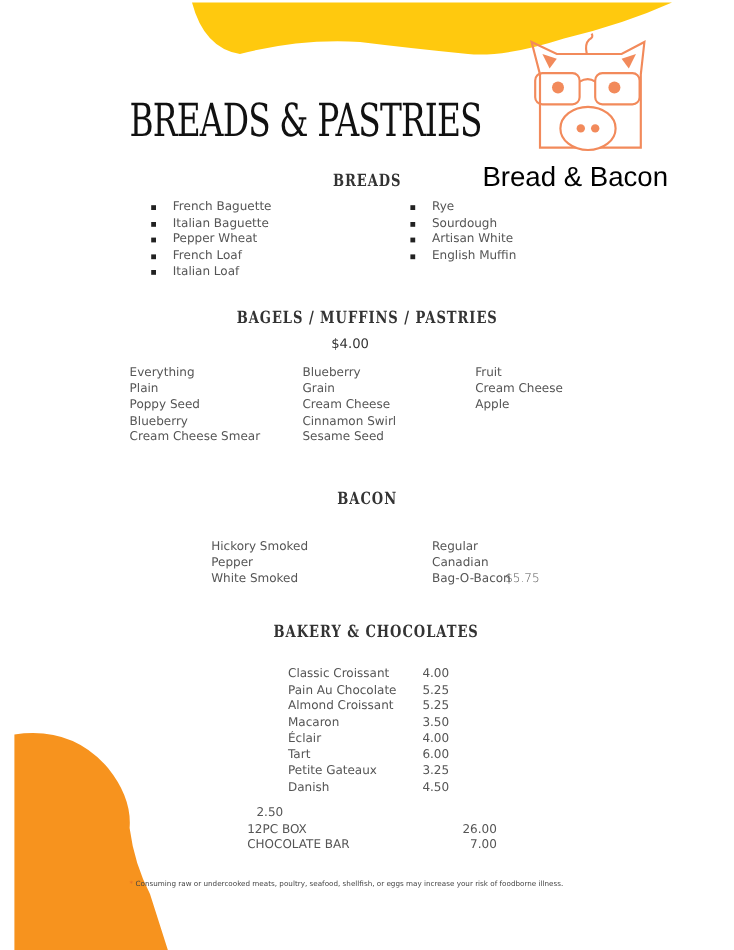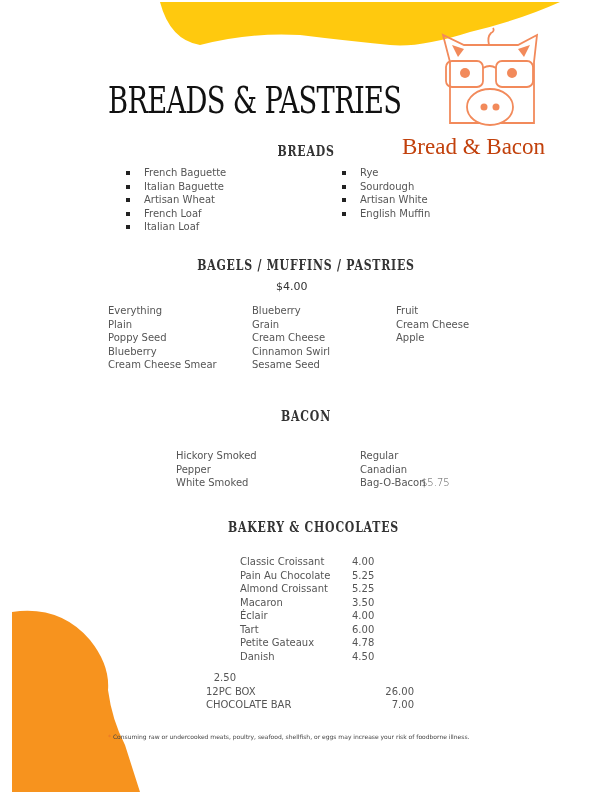--- a/index.html
+++ b/index.html
@@ -12,21 +12,21 @@
              font-weight: normal; white-space: nowrap; }
     .section-head { font-family: "DejaVu Serif", serif; color: #333; font-size: 14px; font-weight: bold;
                     transform: scaleX(0.78); transform-origin: center top; white-space: nowrap;
                     letter-spacing: 1px; text-align: center; }
     .item { font-size: 10px; line-height: 13.5px; color: #555; white-space: nowrap; font-weight: 300; }
     ul.bullets { list-style: none; margin: 0; padding: 0; }
     ul.bullets li { position: relative; padding-left: 18px; font-size: 10px; line-height: 13.5px; color: #555; white-space: nowrap; }
     ul.bullets li::before { content: ""; position: absolute; left: 0; top: 5px; width: 4px; height: 4px; background: #222; }
     .col div { font-size: 10px; line-height: 13.5px; color: #555; white-space: nowrap; }
     .price-row { display: flex; font-size: 10px; line-height: 13.5px; color: #555; white-space: nowrap; align-items: center; }
-    .brand { left: 402px; top: 134px; font-family: Liberation Serif, serif; font-size: 23px; color: #c2410c; white-space: nowrap; }
+    .brand { left: 402px; top: 134px; font-family: Liberation Sans, sans-serif; font-size: 23px; color: #000000; white-space: nowrap; }
     .footnote { left: 108px; top: 733px; font-size: 6px; color: #444; white-space: nowrap; }
     .footnote .star { color: #e8702a; }
   </style>
 </head>
 <body>
 
 <svg class="shape" width="612" height="792">
   <path d="M160 2 L560 2 Q520 20 470 32 Q420 48 390 45 Q340 40 300 35 Q250 32 200 45 Q170 40 160 2 Z" fill="#FFC90E"></path>
   <path d="M12 792 L12 612 Q60 605 90 640 Q110 665 108 690 Q112 720 125 745 L140 792 Z" fill="#F7931E"></path>
 </svg>
@@ -50,21 +50,21 @@
   </g>
 </svg>
 <div class="abs brand">Bread &amp; Bacon</div>
 
 <div class="abs title">BREADS &amp; PASTRIES</div>
 
 <div class="abs section-head" style="left:256px;top:143px;width:100px;">BREADS</div>
 <ul class="abs bullets" style="left:126px;top:166px;">
   <li>French Baguette</li>
   <li>Italian Baguette</li>
-  <li>Artisan Wheat</li>
+  <li>Pepper Wheat</li>
   <li>French Loaf</li>
   <li>Italian Loaf</li>
 </ul>
 <ul class="abs bullets" style="left:342px;top:166px;">
   <li>Rye</li>
   <li>Sourdough</li>
   <li>Artisan White</li>
   <li>English Muffin</li>
 </ul>
 
@@ -124,21 +124,21 @@
   <div class="price-row">
       <span style="width:112px">Éclair</span>
       <span>4.00</span>
     </div>
   <div class="price-row">
       <span style="width:112px">Tart</span>
       <span>6.00</span>
     </div>
   <div class="price-row">
       <span style="width:112px">Petite Gateaux</span>
-      <span>4.78</span>
+      <span>3.25</span>
     </div>
   <div class="price-row">
       <span style="width:112px">Danish</span>
       <span>4.50</span>
     </div>
 </div>
 <div class="abs" style="left:206px;top:671px;">
   <div class="price-row">
       <span style="width:30px;text-align:right">2.50</span>
     </div>

